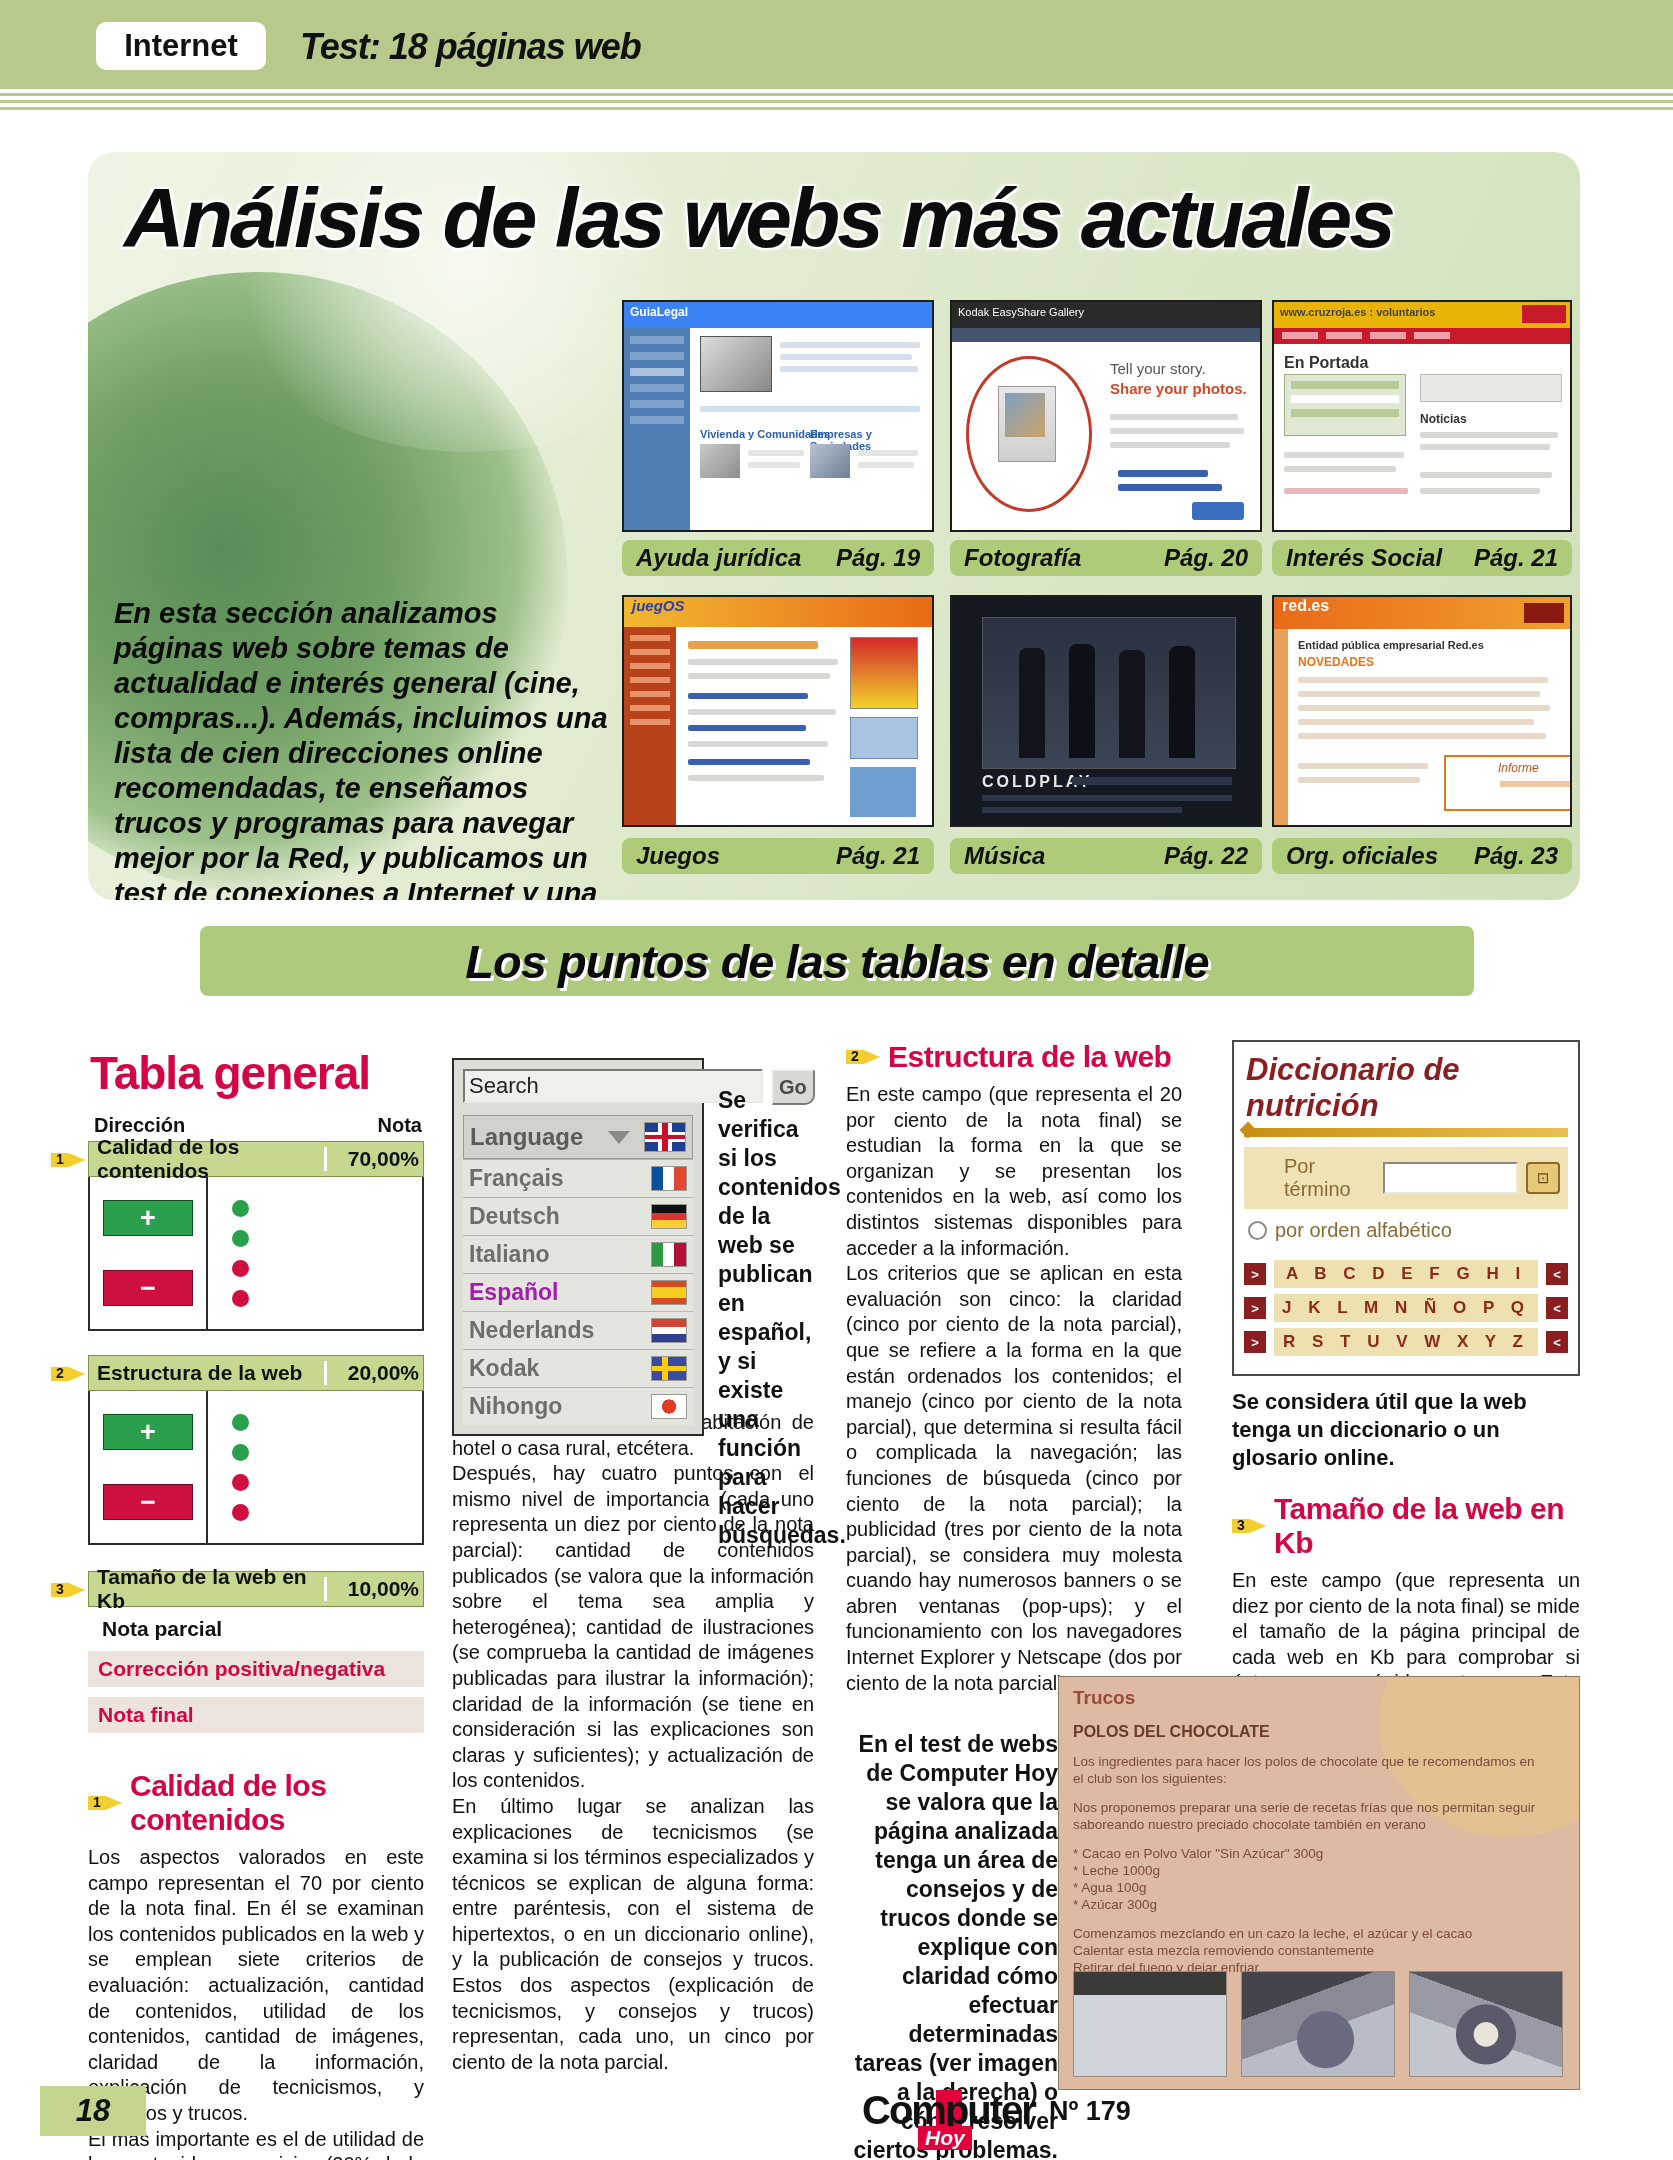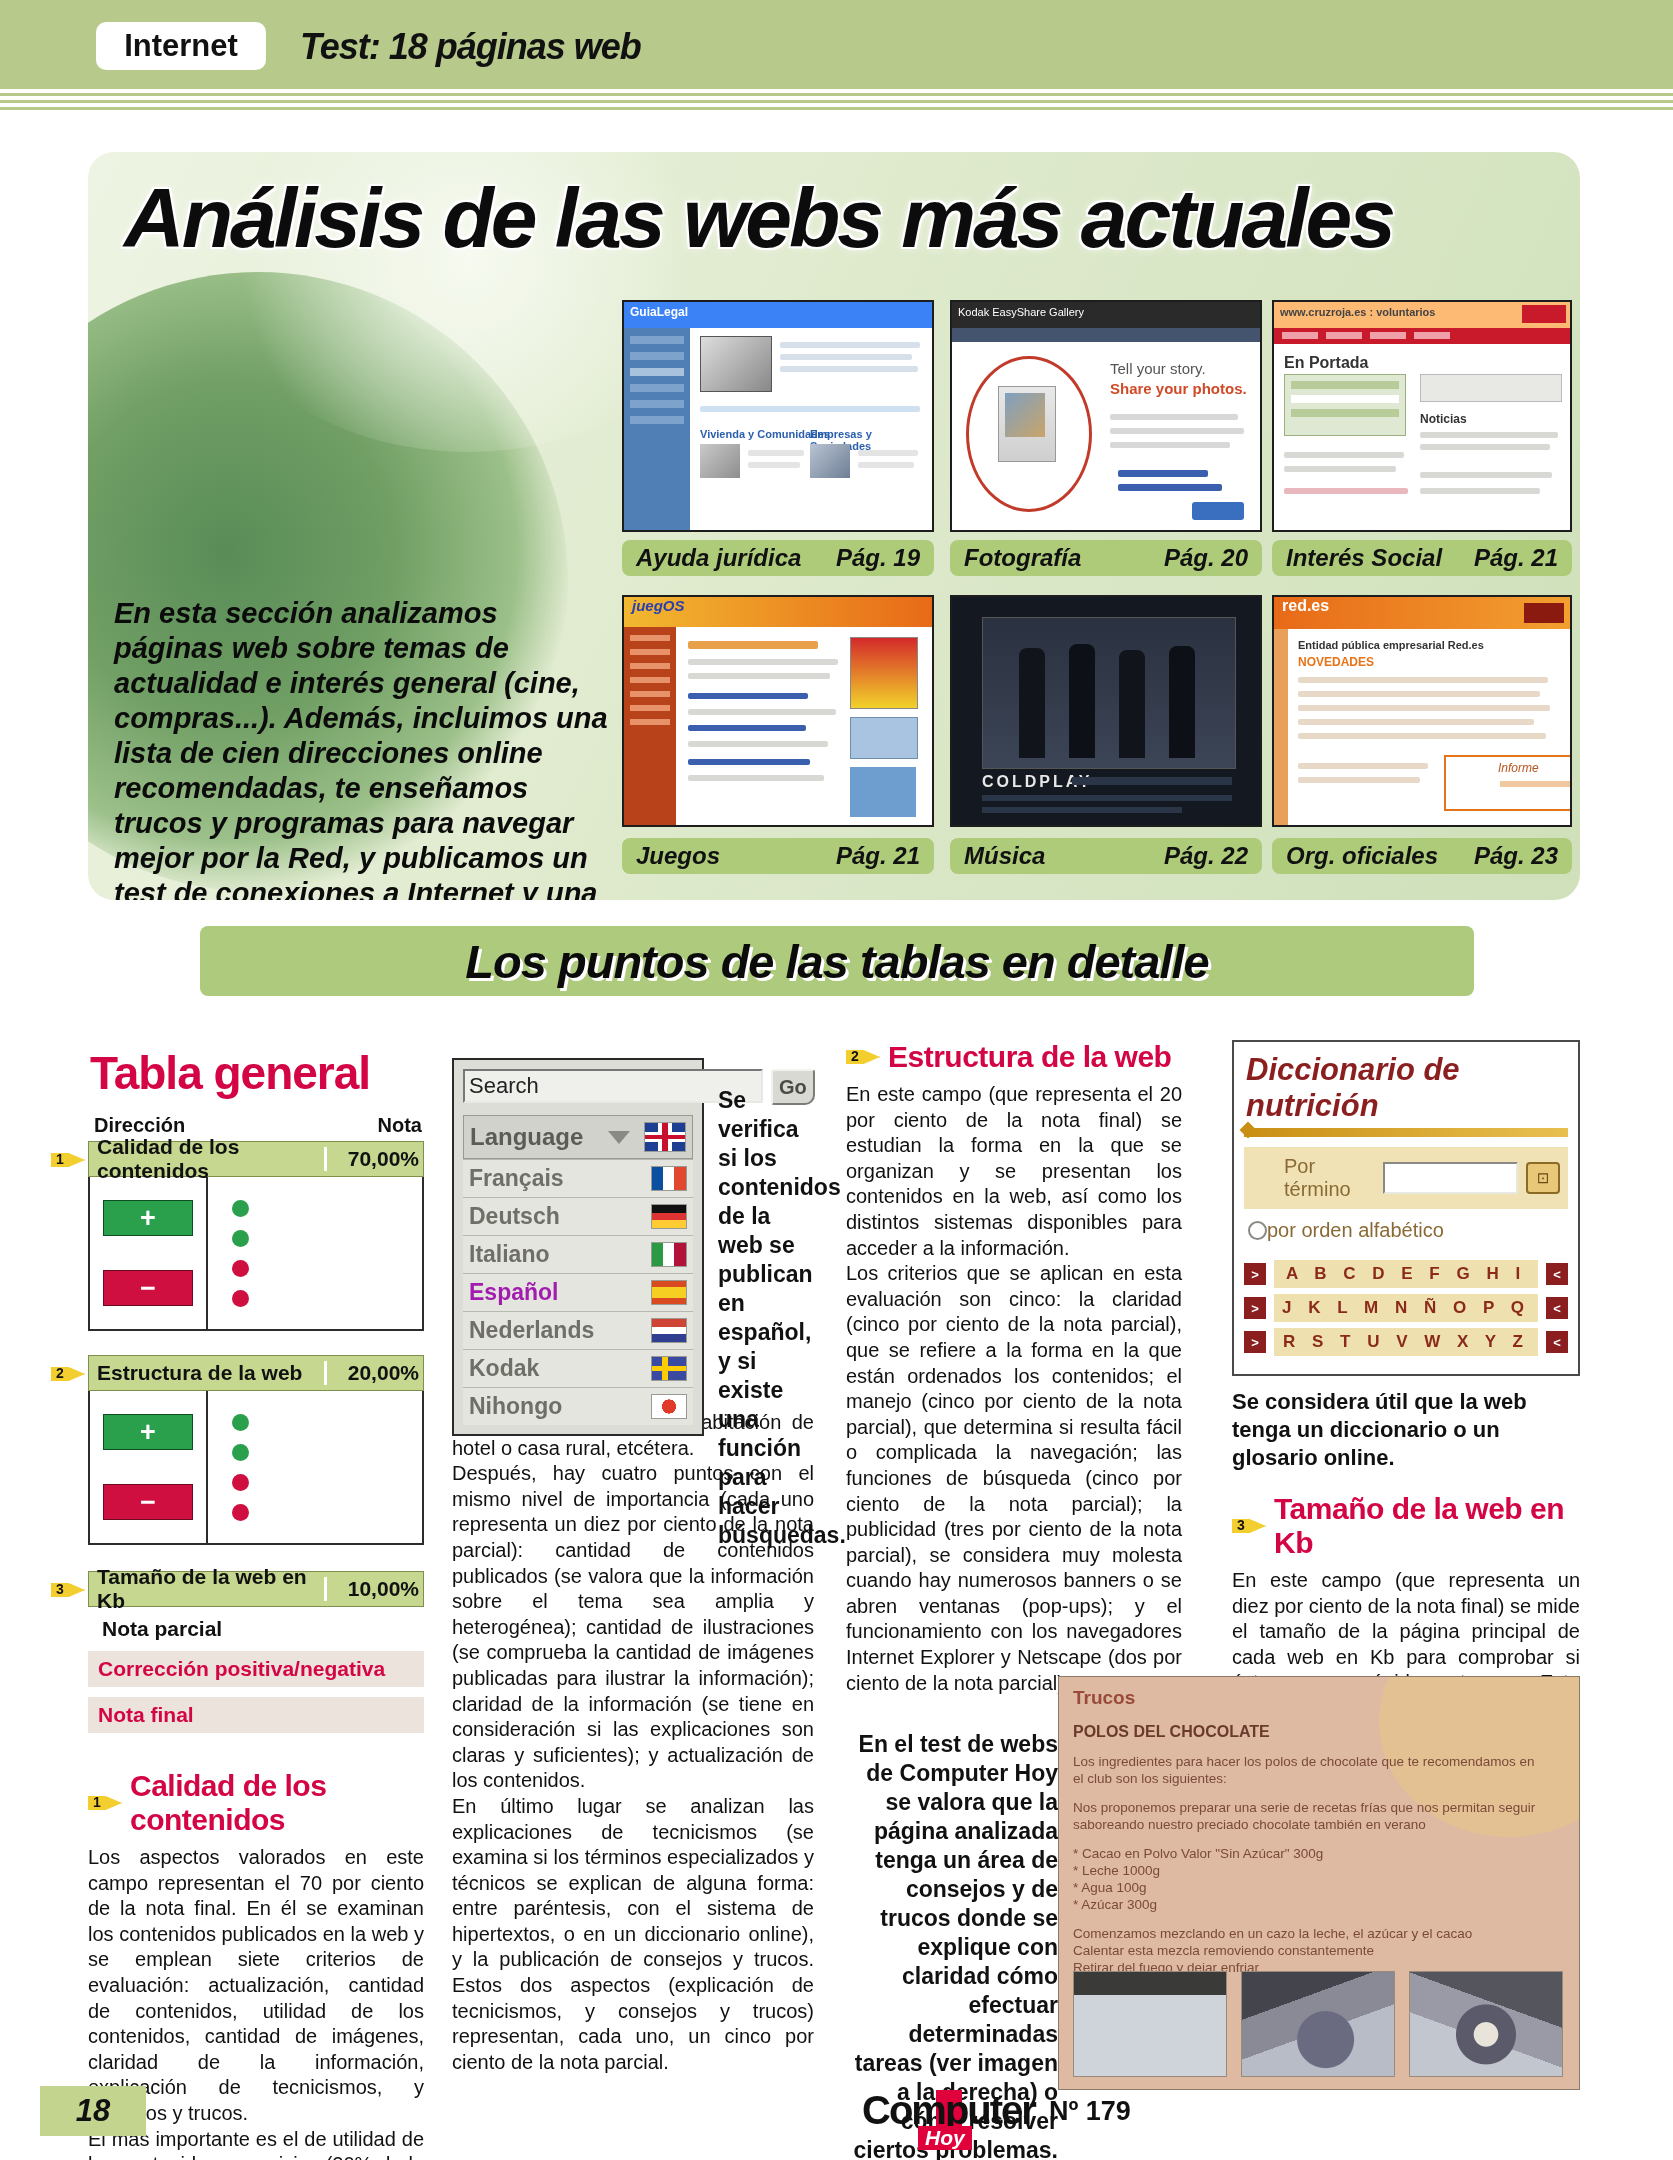--- a/index.html
+++ b/index.html
@@ -129,21 +129,21 @@
   .dicbox{border:2px solid #4a4a4a;background:#fff;padding:8px 10px 12px 10px;box-sizing:border-box;}
   .dictitle{font-style:italic;font-weight:900;font-size:31px;color:#8b1f1f;padding:2px 2px 4px 2px;}
   .dicrule{height:9px;background:linear-gradient(90deg,#c98f14,#e8c050);position:relative;margin-bottom:10px;}
   .dicrule:before{content:"";position:absolute;left:-2px;top:-4px;width:12px;height:12px;background:#c98f14;
     transform:rotate(45deg);}
   .dicsearch{background:#f0e2b4;display:flex;align-items:center;gap:8px;padding:8px 8px 8px 40px;}
   .diclabel{font-size:20px;color:#8a6a34;}
   .dicinput{width:150px;height:28px;background:#fff;border:2px solid;border-color:#8a8a84 #e8e8e2 #e8e8e2 #8a8a84;}
   .dicbtn{width:34px;height:28px;background:#e8c878;border:2px solid #8a6a24;border-radius:4px;
     display:flex;align-items:center;justify-content:center;font-size:15px;color:#6a4a14;}
-  .dicradio{display:flex;align-items:center;gap:0;padding:10px 4px 12px 4px;font-size:20px;color:#8a6a34;}
+  .dicradio{display:flex;align-items:center;gap:8px;padding:10px 4px 12px 4px;font-size:20px;color:#8a6a34;}
   .radio{width:15px;height:15px;border:2px solid #8a8a84;border-radius:50%;background:#fff;}
   .letrow{display:flex;align-items:center;gap:8px;margin:6px 0;}
   .arrbtn{width:22px;height:22px;background:#8b1f1f;color:#fff;font-size:13px;font-weight:bold;
     display:flex;align-items:center;justify-content:center;}
   .letbar{flex:1;background:#efe0b0;height:28px;display:flex;align-items:center;justify-content:center;
     font-size:17px;font-weight:bold;color:#8b2a1a;letter-spacing:6px;}
   .diccap{font-size:22px;font-weight:900;line-height:28px;margin:12px 0 20px 0;}
 
   
   .trucos{position:absolute;left:1058px;top:1676px;width:522px;height:414px;background:#debaa2;
@@ -243,21 +243,21 @@
       <div class="bar" style="left:166px;top:168px;width:90px;background:#3a5fae;height:7px;"></div>
       <div class="bar" style="left:166px;top:182px;width:104px;background:#3a5fae;height:7px;"></div>
       <div class="m-abs" style="left:240px;top:200px;width:52px;height:18px;background:#3a6fc0;border-radius:3px;"></div>
     </div>
     <div class="caption" style="left:862px;top:388px;">
       <span>Fotografía</span>
       <span>Pág. 20</span>
     </div>
 
     <div class="thumb" style="left:1184px;top:148px;width:300px;">
-      <div class="mock-top" style="background:#fdba74;border-bottom:1px solid #8b5cf6;">
+      <div class="mock-top" style="background:#eab308;border-bottom:1px solid #8b5cf6;">
         <span style="color:#444;font-size:11px;font-weight:bold;padding-left:6px;">www.cruzroja.es : voluntarios</span>
         <span class="m-abs" style="right:4px;top:3px;width:44px;height:18px;background:#c81a2a;"></span>
       </div>
       <div class="m-abs" style="left:0;top:26px;right:0;height:16px;background:#c81a2a;">
         <div style="display:flex;gap:8px;padding:4px 8px;">
           <div style="width:36px;height:7px;background:#f0a0a8;"></div>
           <div style="width:36px;height:7px;background:#f0a0a8;"></div>
           <div style="width:36px;height:7px;background:#f0a0a8;"></div>
           <div style="width:36px;height:7px;background:#f0a0a8;"></div>
         </div>

